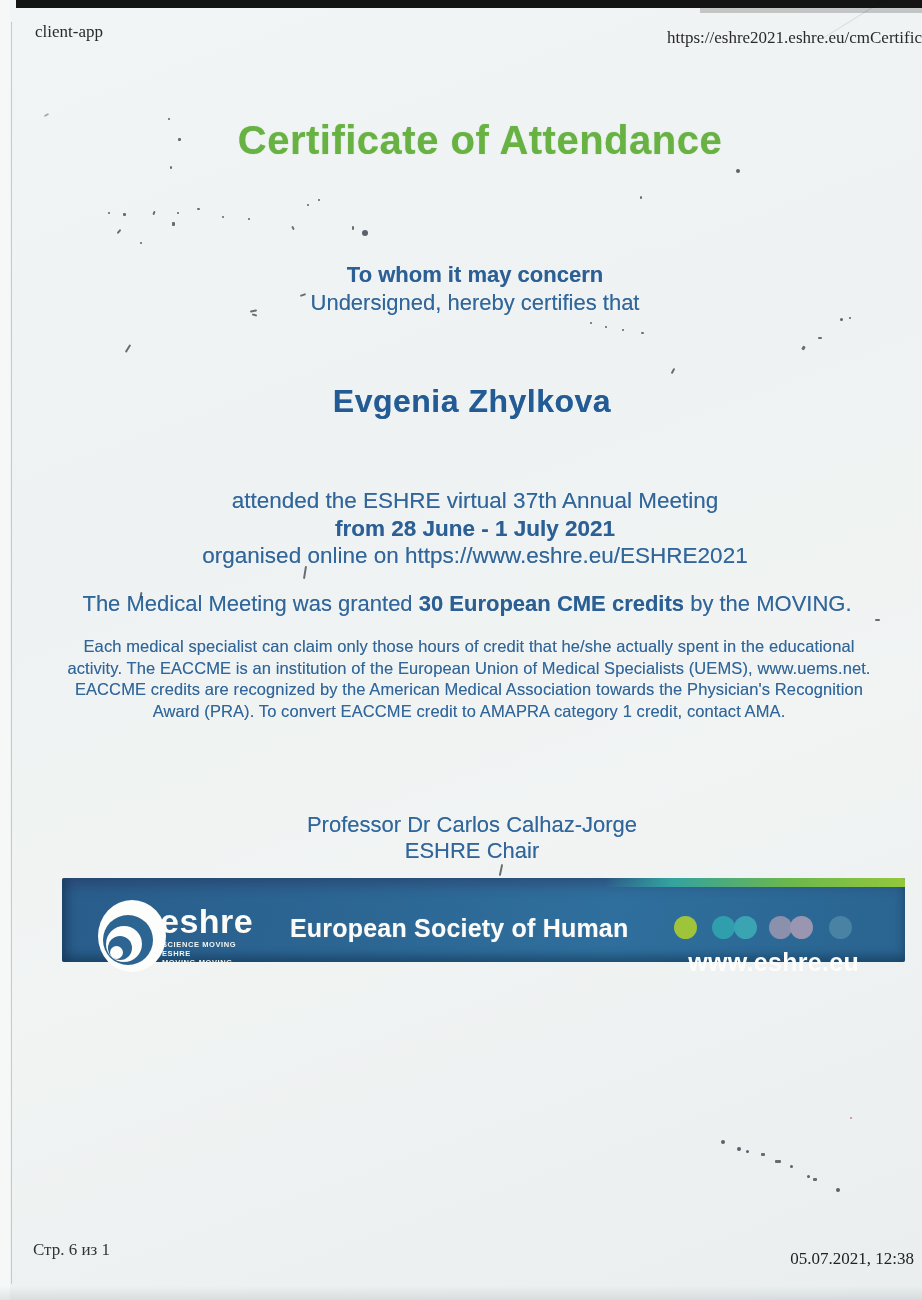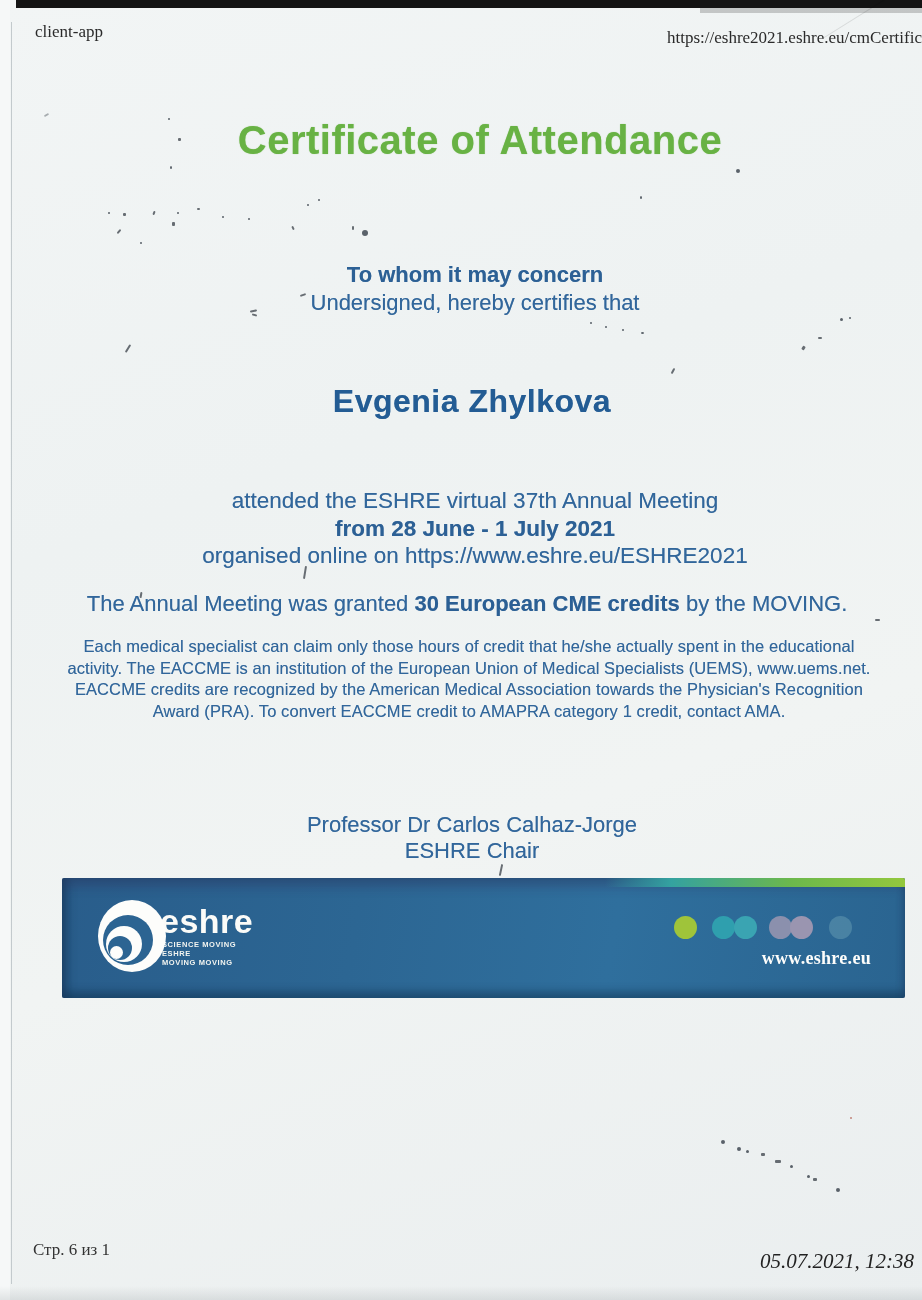--- a/index.html
+++ b/index.html
@@ -12,21 +12,21 @@
   .scan-top-strip{position:absolute;left:16px;top:0;width:906px;height:8px;background:#141414;}
   .scan-top-strip2{position:absolute;left:700px;top:8px;width:222px;height:5px;background:rgba(60,60,60,.25);}
   .scan-left-line{position:absolute;left:11px;top:22px;width:1px;height:1262px;background:#c3cacd;}
   .scan-left-band{position:absolute;left:0;top:0;width:10px;height:1300px;background:#f6f8f8;}
   .scan-fold{position:absolute;right:16px;top:14px;width:90px;height:1px;background:rgba(0,0,0,.10);transform:rotate(-32deg);}
   .scan-bottom{position:absolute;left:0;bottom:0;width:100%;height:14px;background:linear-gradient(180deg,rgba(0,0,0,0),rgba(120,130,135,.18));}
   
   .print-header-app{position:absolute;left:35px;top:22px;font-family:"Liberation Serif",serif;font-size:17px;color:#2a2a2a;}
   .print-header-url{position:absolute;left:667px;top:28px;font-family:"Liberation Serif",serif;font-size:17px;color:#2a2a2a;white-space:nowrap;}
   .print-footer-page{position:absolute;left:33px;top:1240px;font-family:"Liberation Serif",serif;font-size:17px;color:#333;}
-  .print-footer-date{position:absolute;right:8px;top:1249px;font-family:"Liberation Serif",serif;font-size:21px;color:#222;font-style:italic;}
+  .print-footer-date{position:absolute;right:8px;top:1249px;font-family:"Liberation Serif",serif;font-size:17px;color:#222;}
   
   .cert-title{
     position:absolute;left:0;top:118px;width:960px;margin:0;text-align:center;
     font-size:40px;font-weight:bold;color:#68b244;letter-spacing:.5px;
     text-shadow:0 0 1px rgba(104,178,68,.55);
   }
   .blue{color:#31669b;text-shadow:0 0 .5px rgba(49,102,155,.5);}
   .salutation{position:absolute;left:0;top:261px;width:950px;text-align:center;font-size:22px;line-height:28px;}
   .salutation .b1{font-weight:bold;color:#2c6095;}
   .recipient{
@@ -35,21 +35,21 @@
     text-shadow:0 0 .6px rgba(35,92,148,.5);
   }
   .event-block{position:absolute;left:0;top:487px;width:950px;text-align:center;font-size:22.5px;line-height:27.5px;}
   .event-block .bold{font-weight:bold;color:#2c6095;}
   .credits-line{position:absolute;left:0;top:591px;width:934px;text-align:center;font-size:22px;}
   .credits-line strong{font-weight:bold;color:#2b5f94;}
   .disclaimer{position:absolute;left:0;top:636px;width:938px;text-align:center;font-size:16.5px;line-height:21.5px;letter-spacing:.1px;}
   .signature{position:absolute;left:0;top:812px;width:944px;text-align:center;font-size:22px;line-height:26px;}
   
   .banner{
-    position:absolute;left:62px;top:878px;width:843px;height:120px;border-radius:2px;
+    position:absolute;left:62px;top:878px;width:843px;height:84px;border-radius:2px;
     background:linear-gradient(100deg,#295d8b 0%,#2c6693 35%,#2f6f9d 65%,#2a6490 100%);
     box-shadow:inset 0 10px 10px rgba(46,44,86,.28), inset 0 -7px 9px rgba(8,30,52,.30), inset 7px 0 9px rgba(8,30,52,.22);
   }
   .banner-green-stripe{
     position:absolute;top:0;right:0;width:300px;height:9px;border-radius:0 2px 0 0;
     background:linear-gradient(90deg,rgba(42,150,160,0) 0%,#34a2a0 22%,#6cb84c 62%,#93c83d 100%);
   }
   .logo{position:absolute;left:36px;top:22px;display:flex;align-items:flex-start;}
   .logo-mark{position:relative;width:68px;height:72px;}
   .logo-mark .c{position:absolute;border-radius:50%;}
@@ -63,21 +63,21 @@
   .tagline{margin-top:4px;margin-left:2px;font-size:7.5px;font-weight:bold;letter-spacing:.6px;line-height:9px;color:#f2f4f0;}
   .org-name{position:absolute;left:228px;top:35px;color:#fbfcfa;font-size:25px;font-weight:600;line-height:30px;letter-spacing:.2px;text-shadow:0 0 1px rgba(255,255,255,.4);}
   .dots{position:absolute;left:612px;top:38px;height:24px;}
   .dot{position:absolute;top:0;width:23px;height:23px;border-radius:50%;}
   .dot-g{left:0;background:#9fc43a;}
   .dot-t1{left:38px;background:#2f9fae;}
   .dot-t2{left:60px;background:#3aa4b2;}
   .dot-p1{left:95px;background:#8b90ad;}
   .dot-p2{left:116px;background:#9a95b0;}
   .dot-f{left:155px;background:rgba(110,165,185,.45);}
-  .website{position:absolute;right:34px;top:70px;color:#fdfdfb;font-size:18px;font-weight:600;letter-spacing:.3px;font-family:Liberation Serif, serif;}
+  .website{position:absolute;right:46px;top:70px;color:#fdfdfb;font-size:25px;font-weight:600;letter-spacing:.3px;}
   
   .sp{position:absolute;background:#353d47;border-radius:50%;opacity:.8;}
   .sb{position:absolute;background:#3a4048;border-radius:1px;opacity:.75;}
 </style>
 </head>
 <body>
 
 <div class="page">
 
   <div class="scan-left-band"></div>
@@ -98,21 +98,21 @@
   </div>
 
   <div class="recipient">Evgenia Zhylkova</div>
 
   <div class="event-block blue">
     <div>attended the ESHRE virtual 37th Annual Meeting</div>
     <div class="bold">from 28 June - 1 July 2021</div>
     <div>organised online on https://www.eshre.eu/ESHRE2021</div>
   </div>
 
-  <div class="credits-line blue"><span>The Annual Meeting was granted </span><strong>30 European CME credits</strong><span> by the MOVING.</span></div>
+  <div class="credits-line blue"><span>The Medical Meeting was granted </span><strong>30 European CME credits</strong><span> by the MOVING.</span></div>
 
   <div class="disclaimer blue">
     <div>Each medical specialist can claim only those hours of credit that he/she actually spent in the educational</div>
     <div>activity. The EACCME is an institution of the European Union of Medical Specialists (UEMS), www.uems.net.</div>
     <div>EACCME credits are recognized by the American Medical Association towards the Physician's Recognition</div>
     <div>Award (PRA). To convert EACCME credit to AMAPRA category 1 credit, contact AMA.</div>
   </div>
 
   <div class="signature blue">
     <div>Professor Dr Carlos Calhaz-Jorge</div>
@@ -132,20 +132,21 @@
       <div class="logo-text">
         <div class="logo-word">eshre</div>
         <div class="tagline">
           <div>SCIENCE MOVING</div>
           <div>ESHRE</div>
           <div>MOVING MOVING</div>
         </div>
       </div>
     </div>
     <div class="org-name">
+      <div>European Society of Human</div>
     </div>
     <div class="dots">
       <span class="dot dot-g"></span>
       <span class="dot dot-t1"></span>
       <span class="dot dot-t2"></span>
       <span class="dot dot-p1"></span>
       <span class="dot dot-p2"></span>
       <span class="dot dot-f"></span>
     </div>
     <div class="website">www.eshre.eu</div>

